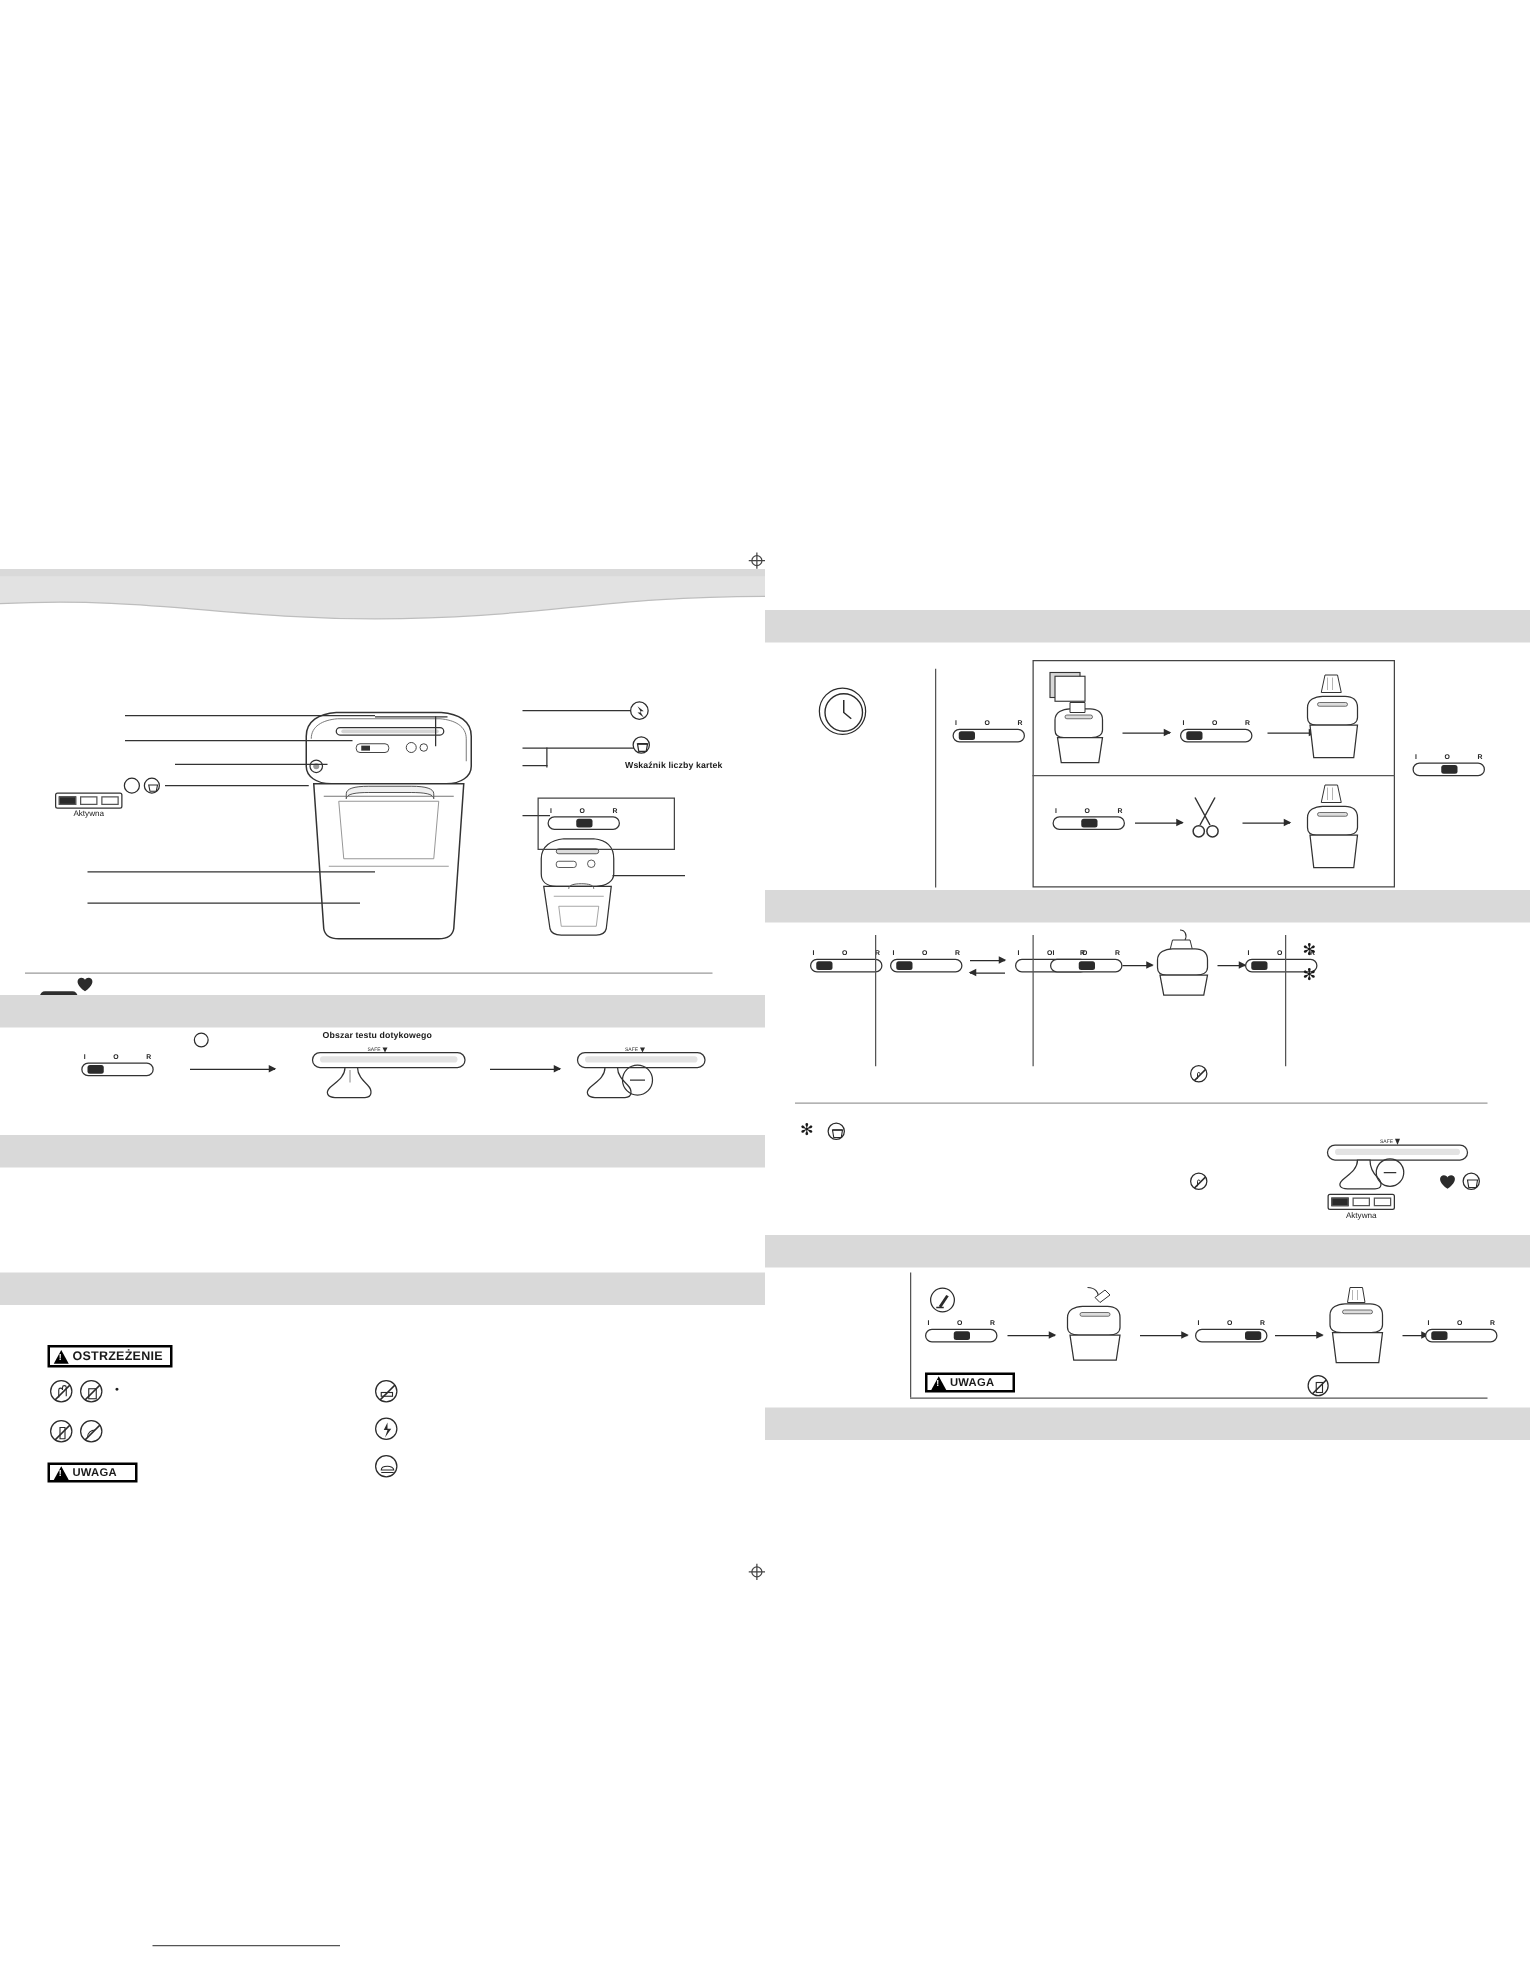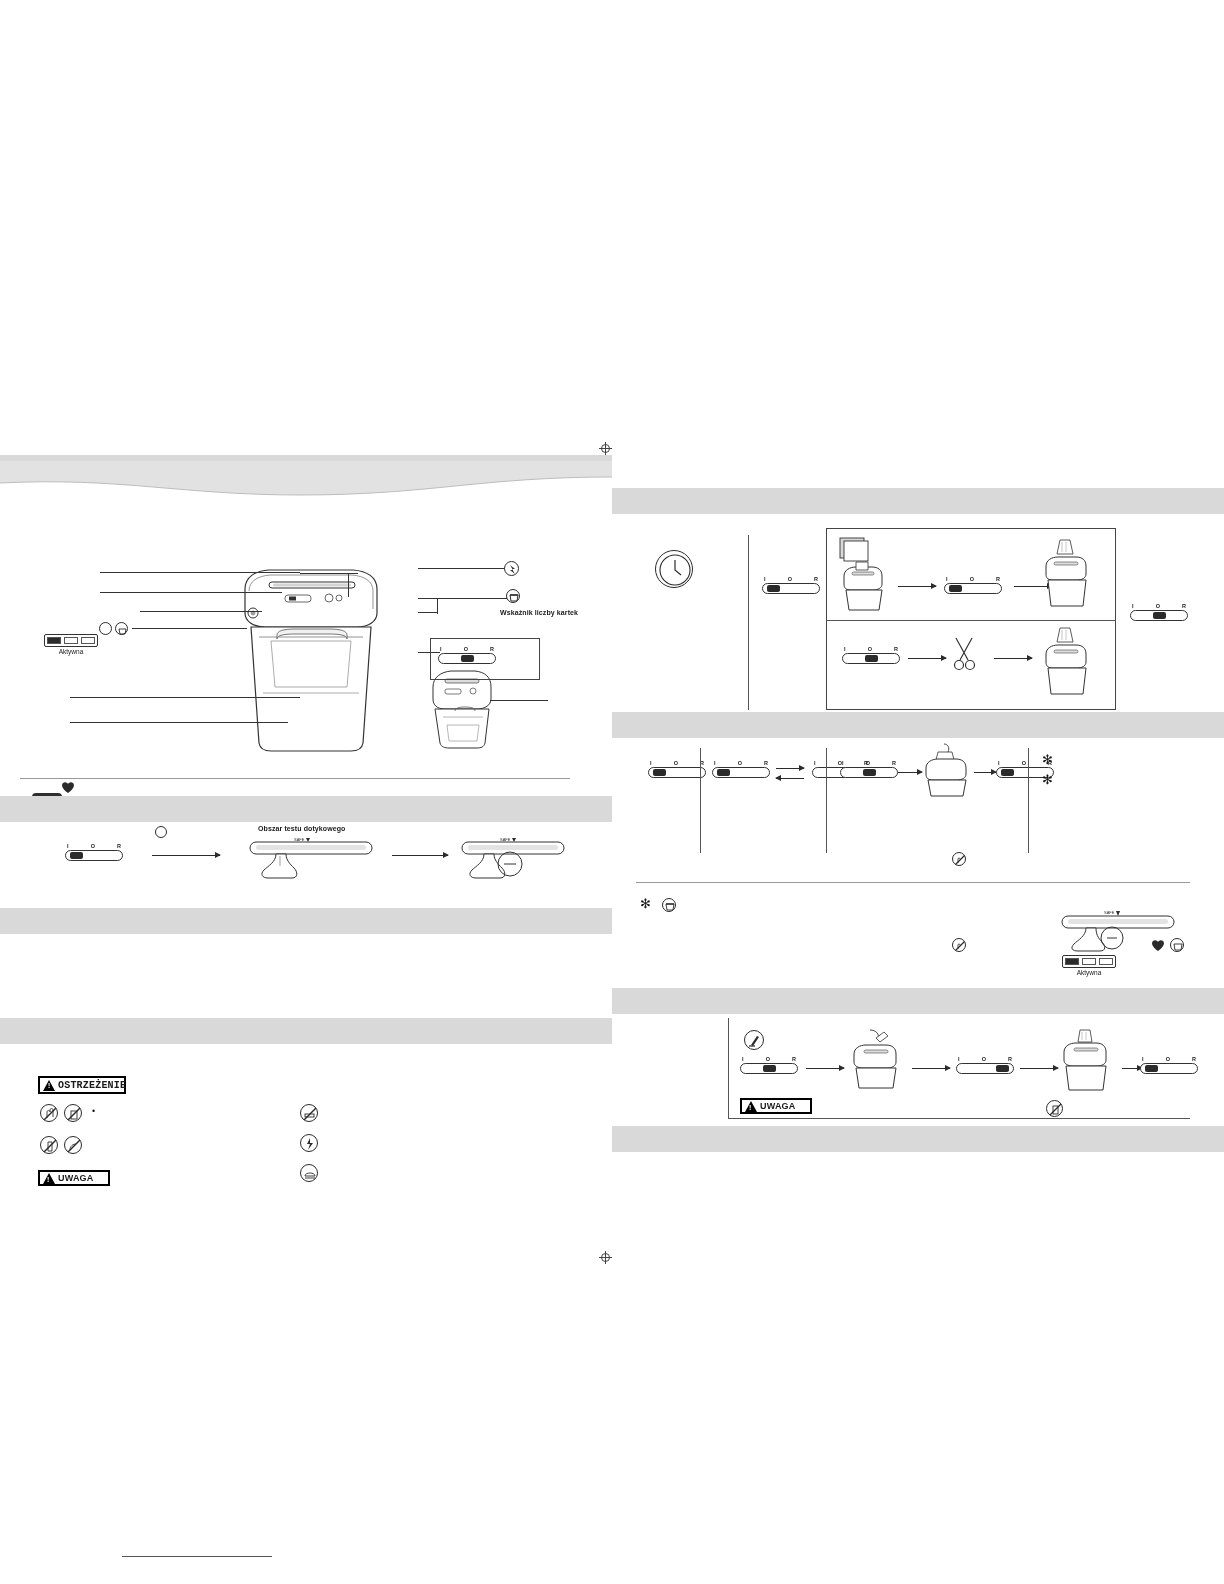--- a/index.html
+++ b/index.html
@@ -406,21 +406,21 @@
       <path d="M26,18 C26,26 18,30 14,34 C10,38 12,42 18,42 L42,42 C48,42 48,36 44,32 C40,28 36,24 36,18 Z" fill="#fff" stroke="#333" stroke-width="1"></path>
       <circle cx="52" cy="28" r="12" fill="none" stroke="#333" stroke-width="1"></circle>
       <path d="M46,28 L58,28" stroke="#333" stroke-width="1"></path>
     </svg>
   </div>
 
   <div class="band" style="left:0; top:908px; width:612px;"></div>
 
   <div class="band" style="left:0; top:1018px; width:612px;"></div>
 
-  <div class="warnbar" style="left:38px; top:1076px; width:88px; height:18px;font-family:Liberation Mono, monospace;">
+  <div class="warnbar" style="left:38px; top:1076px; width:100px; height:18px;">
     <div class="tri"></div>
     <div class="wtext">OSTRZEŻENIE</div>
   </div>
 
   <div class="cicon" style="left:40px; top:1104px; width:18px; height:18px;">
     <svg width="18" height="18" viewBox="0 0 18 18">
         <path d="M6,13 L6,7 C6,5 9,5 9,7 L9,5 C9,3 12,3 12,5 L12,12" fill="none" stroke="#2b2b2b" stroke-width="0.9"></path>
         <line x1="3" y1="15" x2="15" y2="3" stroke="#2b2b2b" stroke-width="1.4"></line>
       </svg>
   </div>

